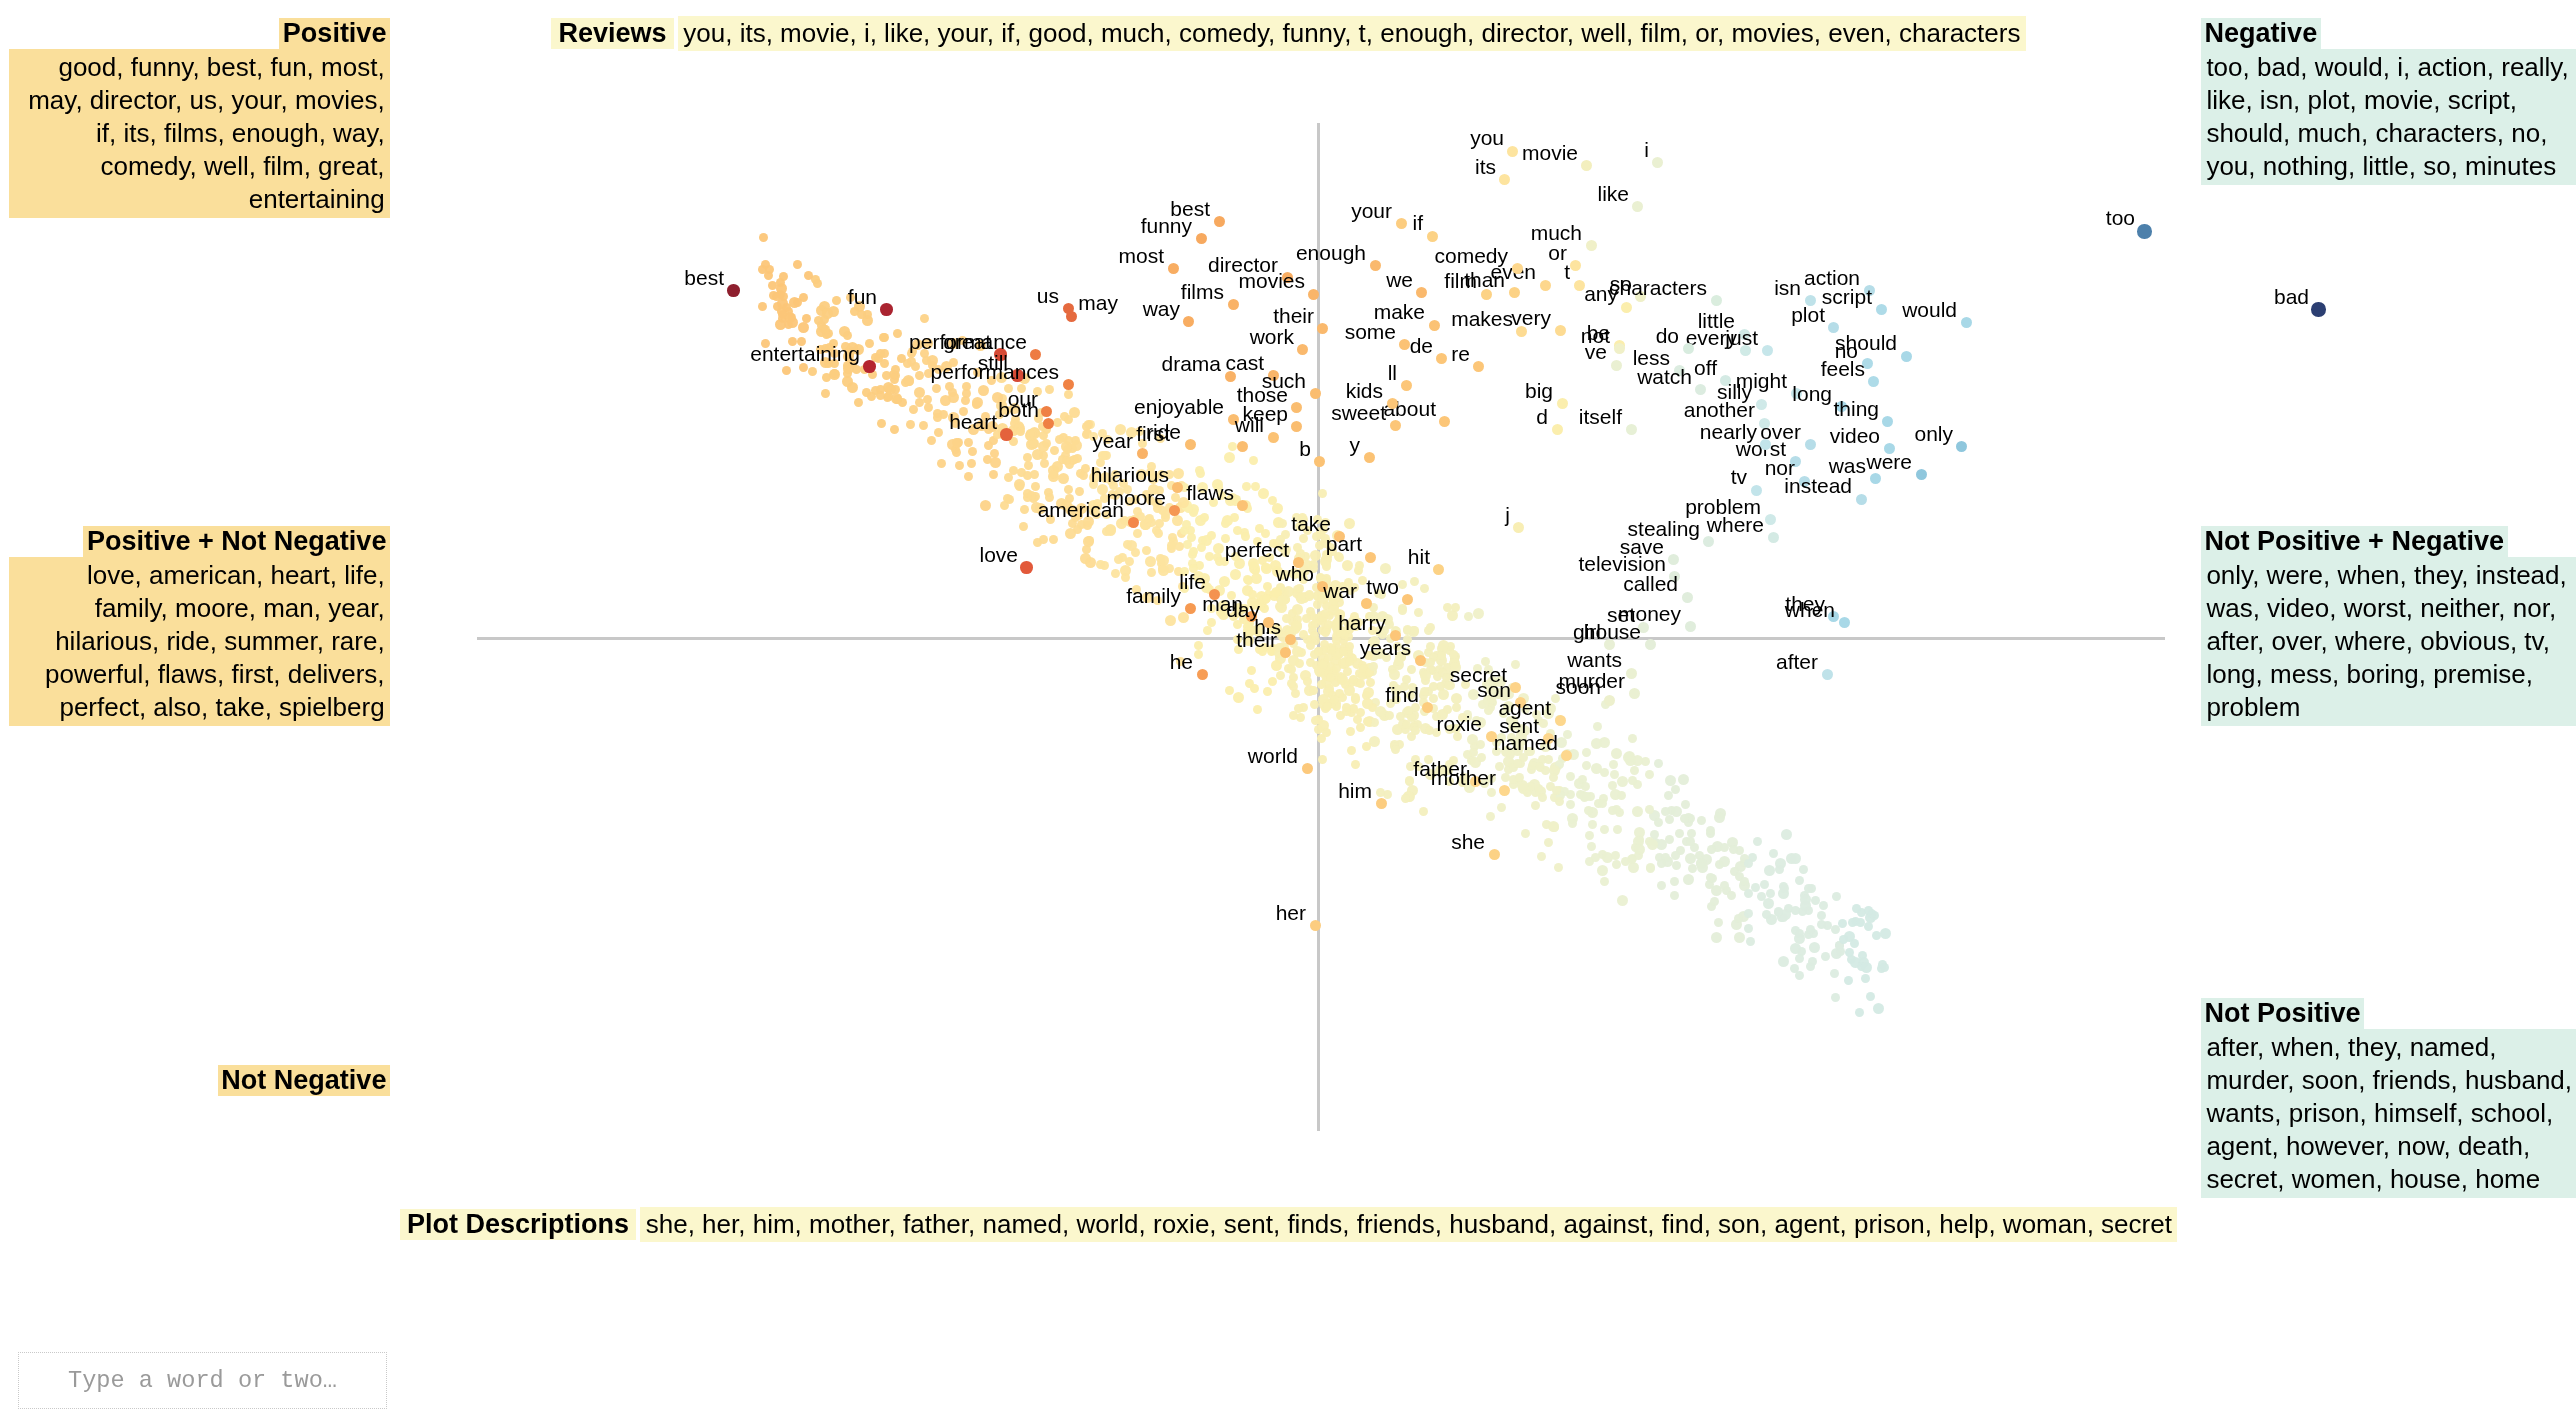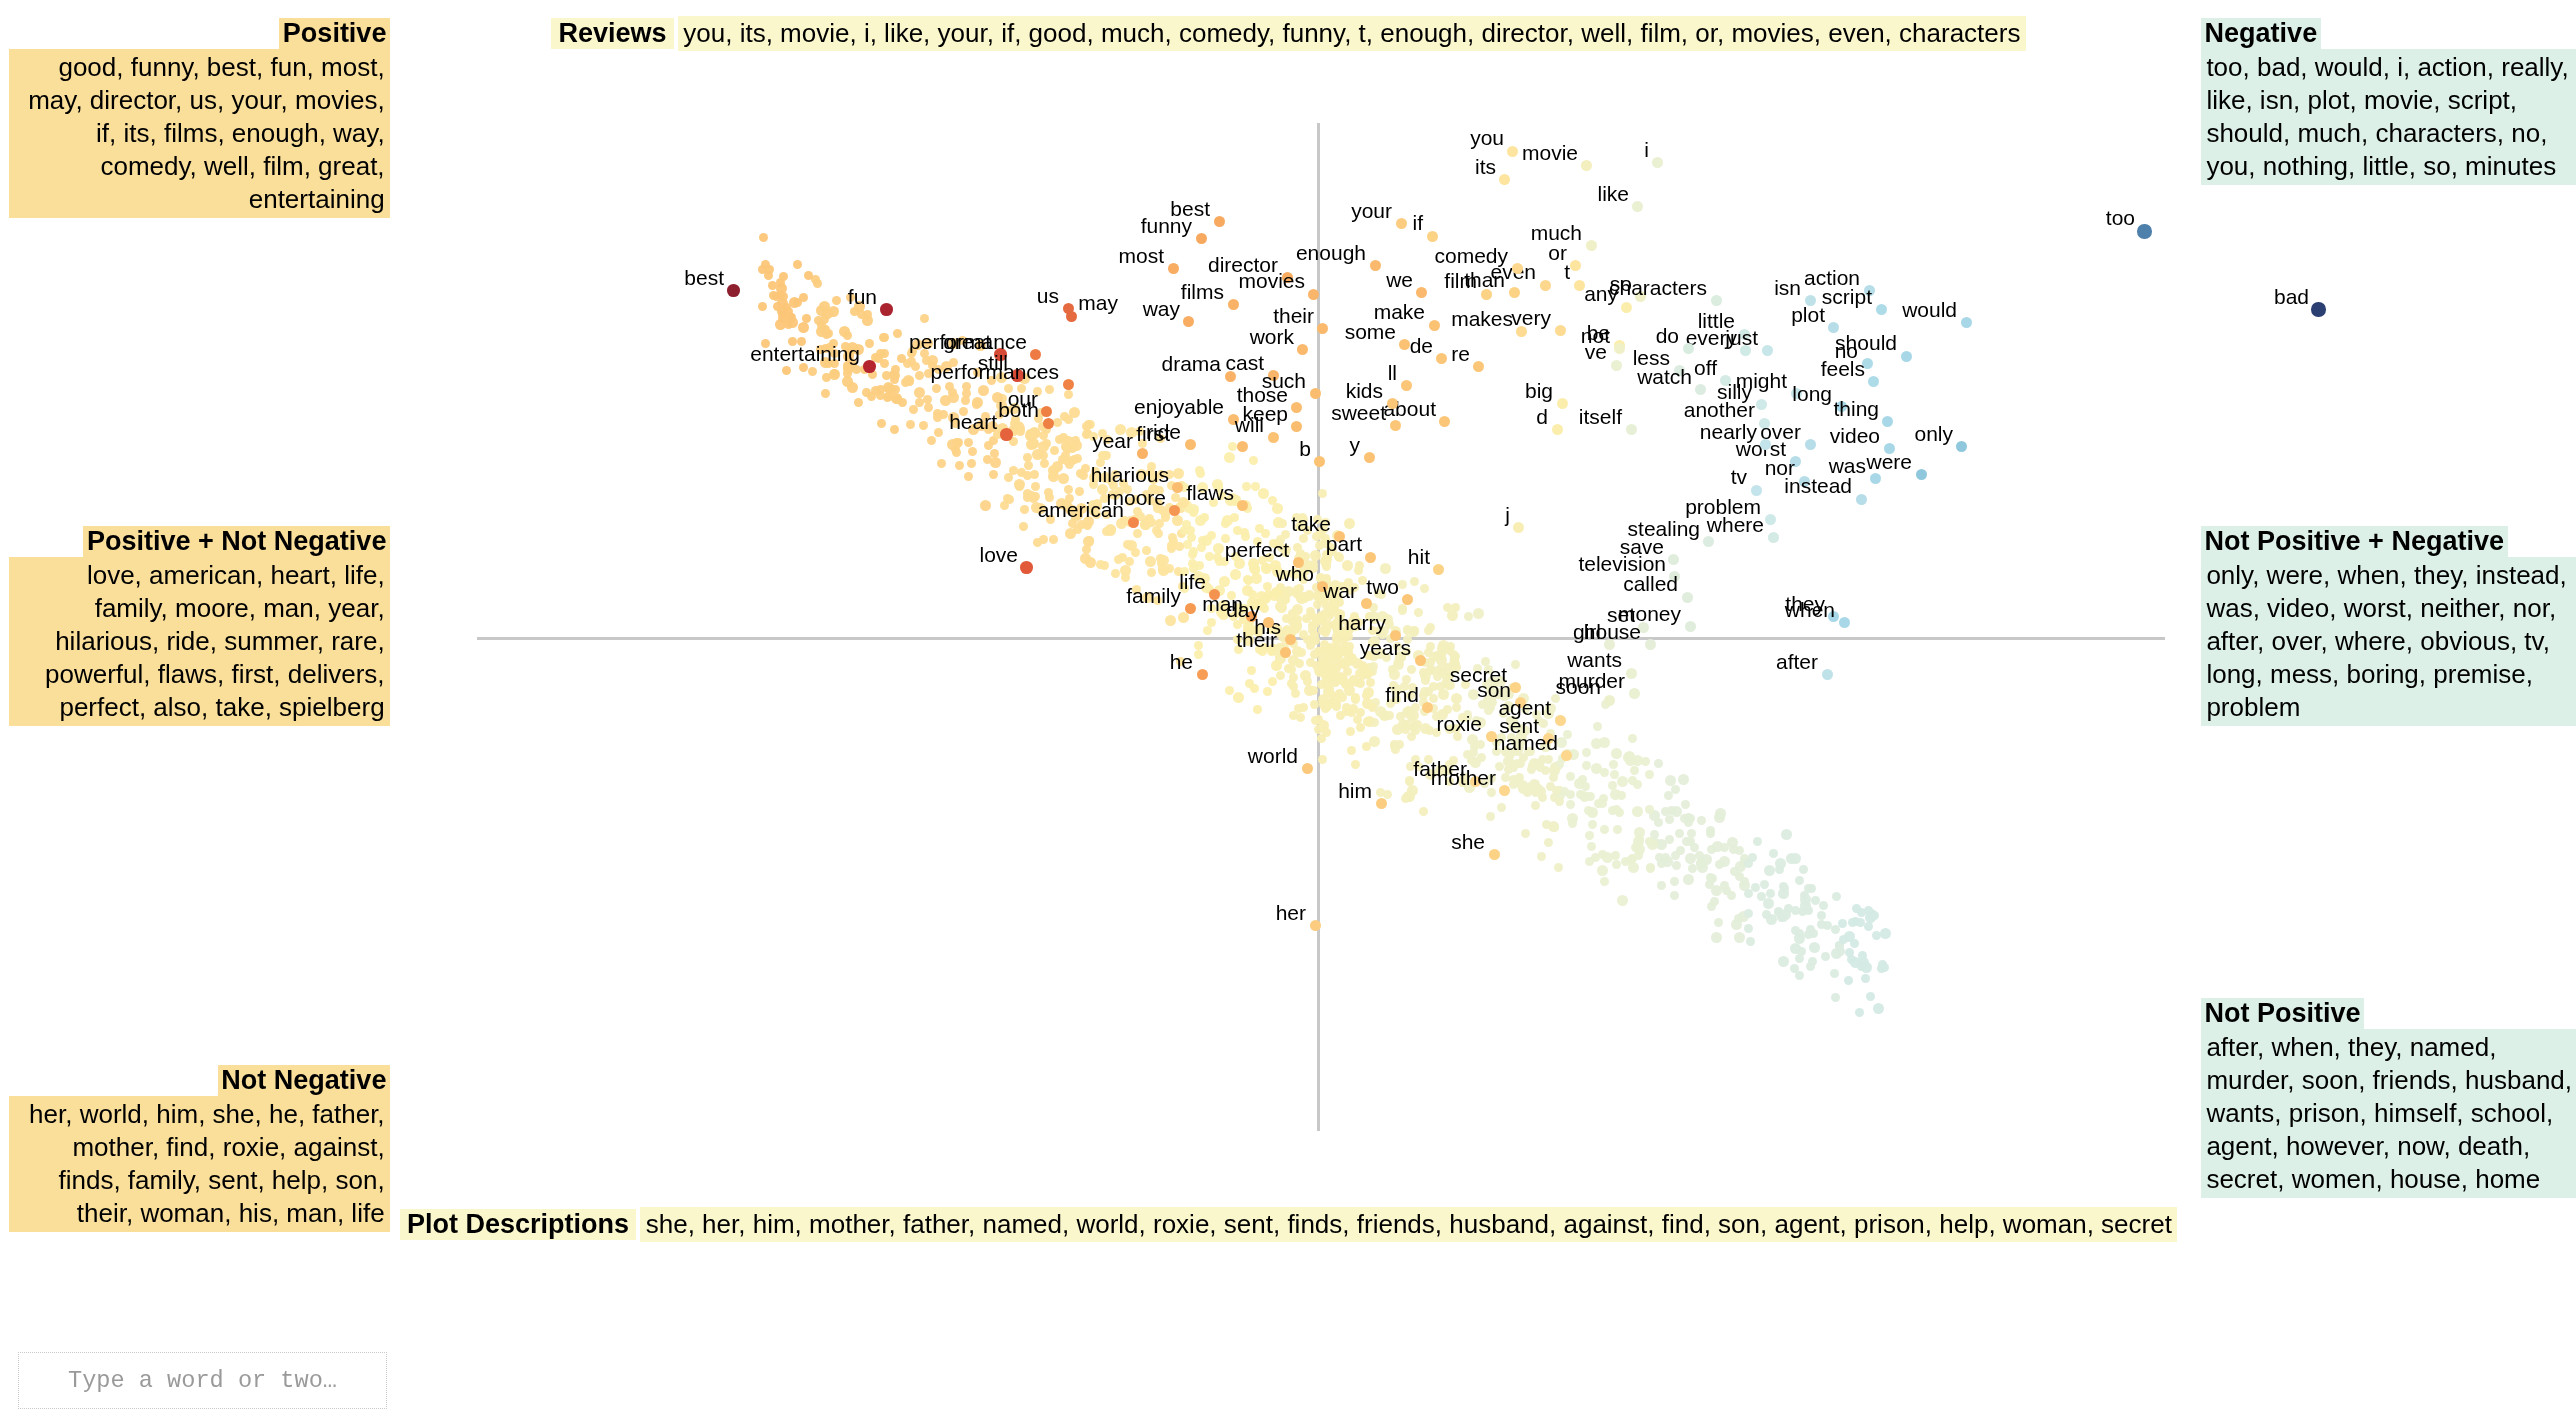--- a/index.html
+++ b/index.html
@@ -1807,21 +1807,20 @@
   <div class="body">good, funny, best, fun, most, may, director, us, your, movies, if, its, films, enough, way, comedy, well, film, great, entertaining</div>
 </div>
 
 <div class="panel pos-bg align-r" style="left:9px;top:526px;">
   <div class="ttl">Positive + Not Negative</div>
   <div class="body">love, american, heart, life, family, moore, man, year, hilarious, ride, summer, rare, powerful, flaws, first, delivers, perfect, also, take, spielberg</div>
 </div>
 
 <div class="panel pos-bg align-r" style="left:9px;top:1065px;">
   <div class="ttl">Not Negative</div>
-  <div class="body">her, world, him, she, he, father, mother, find, roxie, against, finds, family, sent, help, son, their, woman, his, man, life</div>
 </div>
 
 <div class="panel neg-bg align-l" style="left:2201px;top:18px;">
   <div class="ttl">Negative</div>
   <div class="body">too, bad, would, i, action, really, like, isn, plot, movie, script, should, much, characters, no, you, nothing, little, so, minutes</div>
 </div>
 
 <div class="panel neg-bg align-l" style="left:2201px;top:526px;">
   <div class="ttl">Not Positive + Negative</div>
   <div class="body">only, were, when, they, instead, was, video, worst, neither, nor, after, over, where, obvious, tv, long, mess, boring, premise, problem</div>

